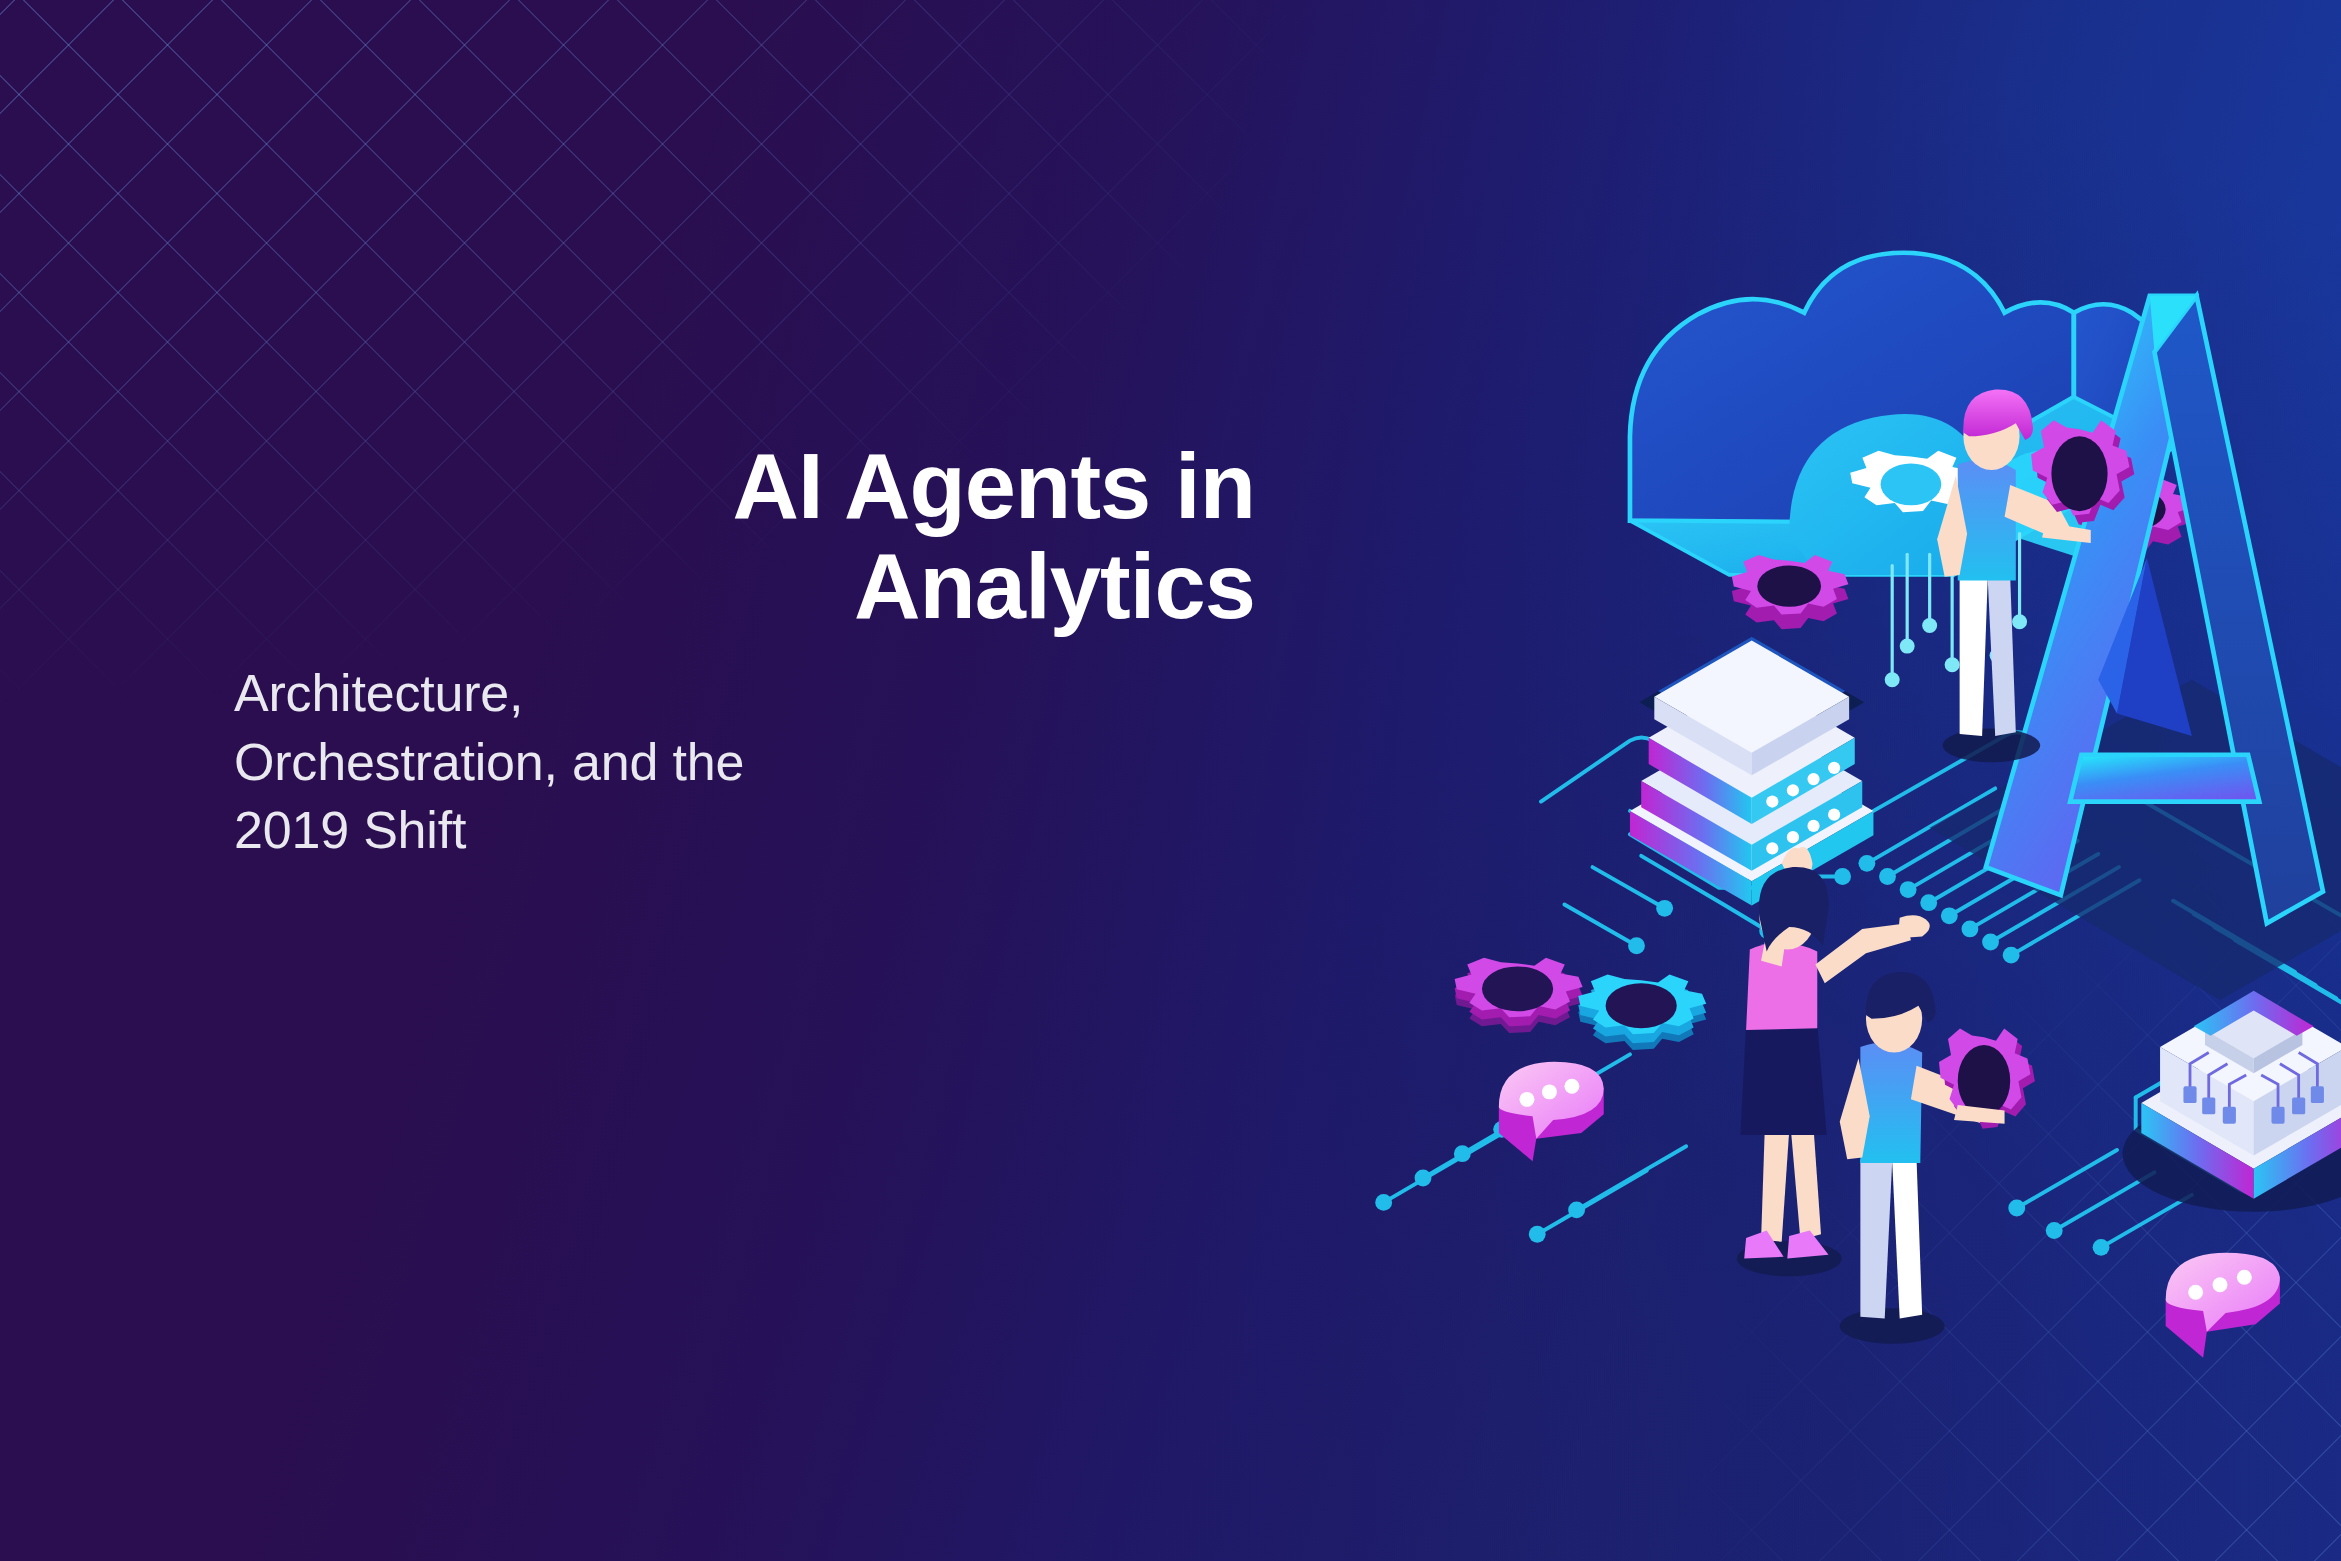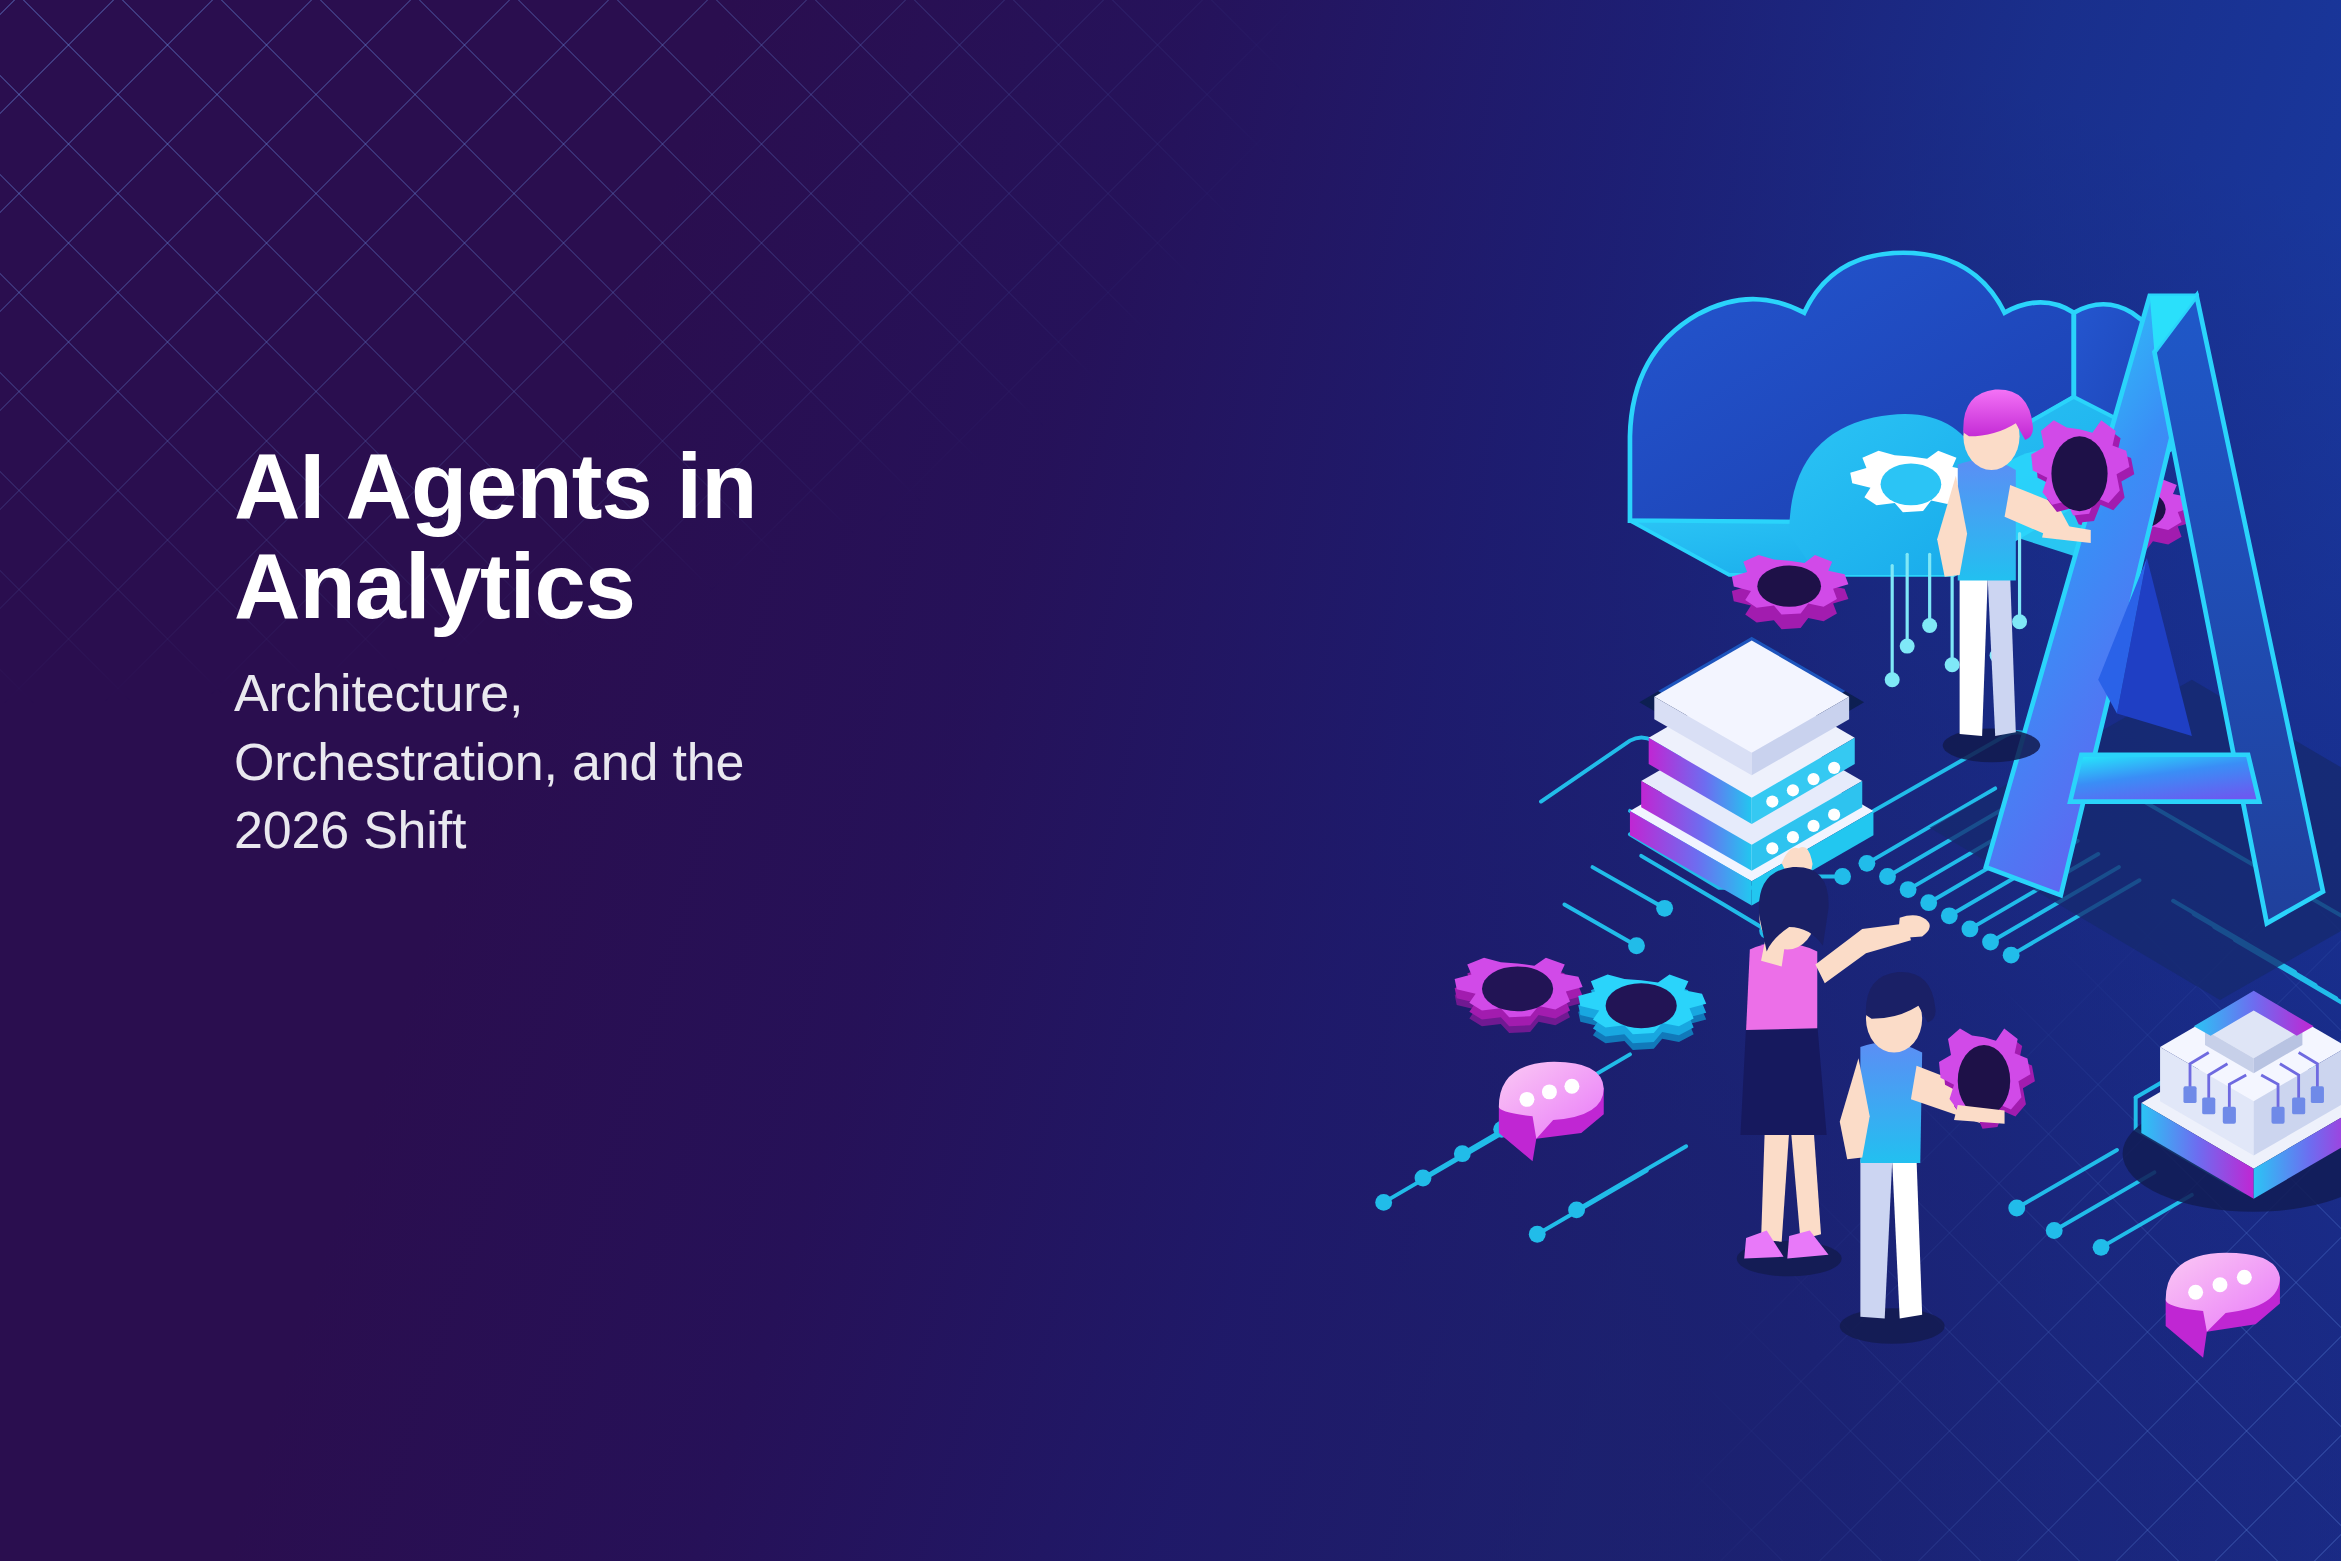--- a/index.html
+++ b/index.html
@@ -49,20 +49,21 @@
   
   .copy{position:absolute;left:234px;top:436px;width:1021px;}
   .title{
     color:#ffffff;
     font-size:92px;
     font-weight:bold;
     line-height:1.09;
     letter-spacing:-0.9px;
     margin:0 0 22.5px 0;
     white-space:pre-line;
+    text-align:right;
   }
   .subtitle{
     color:#e9e8ef;
     font-size:52px;
     font-weight:400;
     line-height:1.32;
     letter-spacing:-0.2px;
     margin:0;
     white-space:pre-line;
   }
@@ -79,21 +80,21 @@
   <div class="bg-base"></div>
   <div class="bg-sweep"></div>
   <div class="grid tl"></div>
   <div class="grid br"></div>
 
   <div class="copy">
     <h1 class="title">AI Agents in
 Analytics</h1>
     <p class="subtitle">Architecture,
 Orchestration, and the
-2026 Shift</p>
+2019 Shift</p>
   </div>
 
   <div class="art">
   <svg viewBox="0 0 1560 1350" xmlns="http://www.w3.org/2000/svg">
     <defs>
       <linearGradient id="gCloudDark" x1="0" y1="0" x2="1" y2="1">
         <stop offset="0" stop-color="#2456cf"></stop>
             <stop offset="1" stop-color="#1b3fb0"></stop>
       </linearGradient>
       <linearGradient id="gCloudLite" x1="0" y1="0" x2="1" y2="1">

